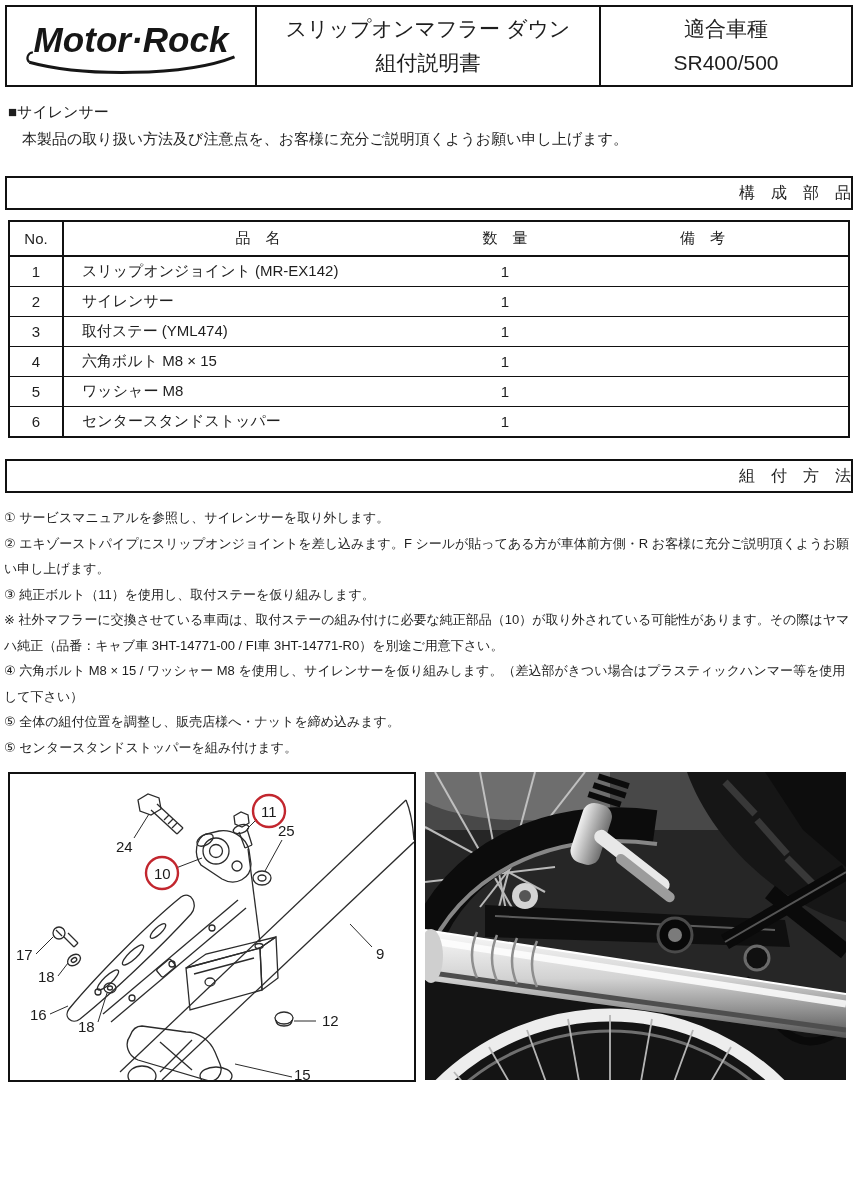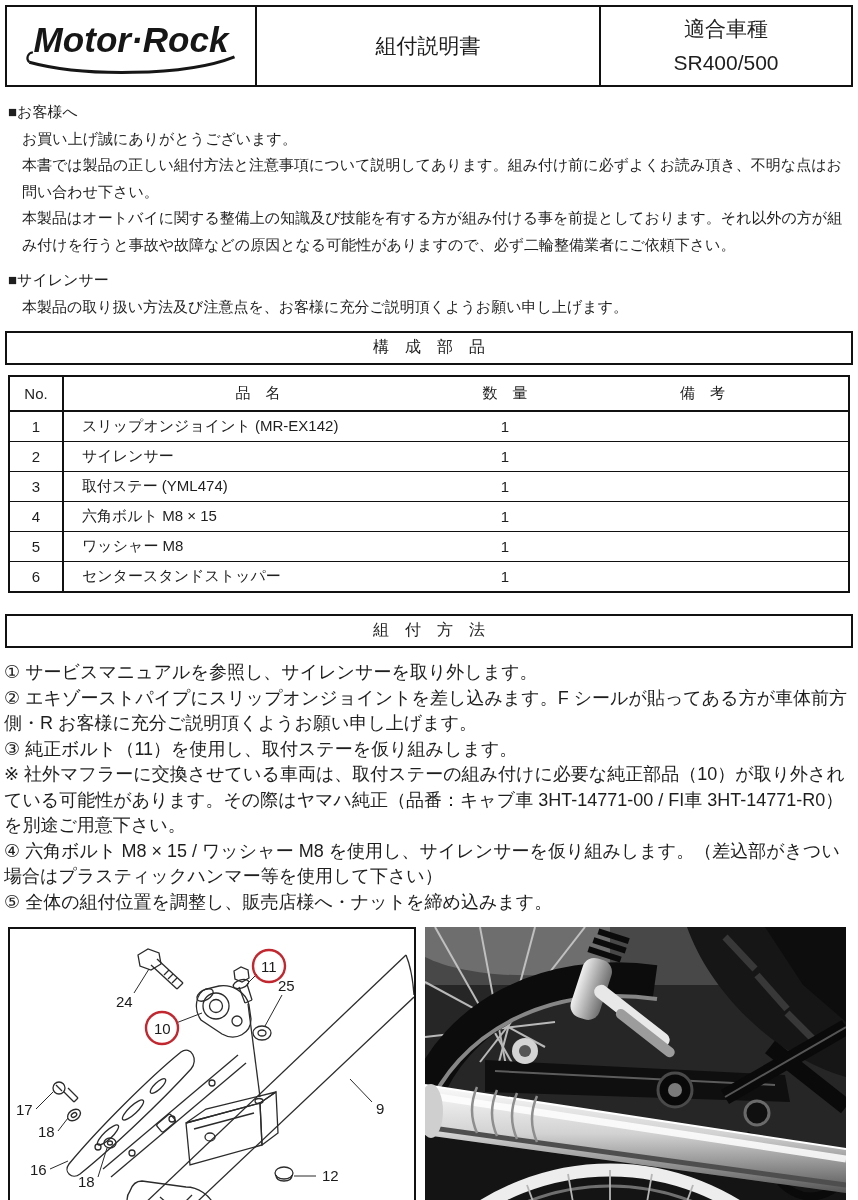--- a/index.html
+++ b/index.html
@@ -24,47 +24,46 @@
   .cell-logo{width:250px;border-right:2px solid #111;}
   .cell-title{width:344px;border-right:2px solid #111;font-size:21px;line-height:1.62;text-align:center;}
   .cell-vehicle{flex:1;font-size:21px;line-height:1.62;text-align:center;}
   .logo-svg{width:236px;height:72px;}
   
   .txt-section{margin:9px 6px 0 8px;font-size:15px;line-height:26.5px;}
   .txt-section .sec-heading{margin:0;}
   .txt-section p{margin:0 0 0 14px;}
   
   .title-box{
-    margin:11px 5px 0 5px;
+    margin:24px 5px 0 5px;
     border:2px solid #111;
     height:30px;line-height:30px;
-    text-align:center;
+    text-align:right;
     font-size:16px;
     box-sizing:content-box;
-    font-family:Liberation Mono, monospace;
   }
   .title-box.assembly{margin-top:21px;}
   
   table.parts{
     margin:10px 8px 0 8px;
     width:842px;
     border-collapse:collapse;
     border:2px solid #111;
     font-size:15px;
     table-layout:fixed;
   }
   table.parts th{font-weight:normal;height:31px;border-bottom:2px solid #111;}
   table.parts td{height:27px;border-top:1px solid #111;}
   table.parts .col-no{width:50px;text-align:center;border-right:2px solid #111;}
   table.parts .col-name{width:388px;text-align:left;padding-left:18px;margin-top:28px;}
   table.parts th.col-name{text-align:center;padding-left:0;}
   table.parts .col-qty{width:102px;text-align:center;}
   table.parts .col-note{text-align:center;}
   
-  .steps{margin:12px 4px 12px 4px;font-size:18px;line-height:25.5px;}
+  .steps{margin:12px 4px 12px 4px;font-size:13px;line-height:25.5px;}
   .steps p{margin:0;}
   
   .figures{display:flex;margin:3px 8px 0 8px;gap:9px;}
   .fig-diagram{
     width:408px;height:310px;
     border:2px solid #111;
     box-sizing:border-box;
     overflow:hidden;
     background:#fff;
   }
@@ -78,34 +77,29 @@
 
   <div class="header-box">
     <div class="header-cell cell-logo">
       <svg class="logo-svg" viewBox="0 0 250 80">
         <text x="125" y="47" text-anchor="middle" font-family="DejaVu Serif, Liberation Serif, serif" font-style="italic" font-weight="bold" font-size="39" fill="#161616">Motor·Rock</text>
         <path d="M12,58 C70,74 185,74 240,52" fill="none" stroke="#161616" stroke-width="3.4"></path>
         <path d="M12,58 C8,54 10,48 16,47" fill="none" stroke="#161616" stroke-width="2.4"></path>
       </svg>
     </div>
     <div class="header-cell cell-title">
+      <div>スリップオンマフラー ダウン</div>
       <div>組付説明書</div>
     </div>
     <div class="header-cell cell-vehicle">
       <div>適合車種</div>
       <div>SR400/500</div>
     </div>
   </div>
 
-  <div class="txt-section">
-    <div class="sec-heading">■お客様へ</div>
-    <p>お買い上げ誠にありがとうございます。</p>
-    <p>本書では製品の正しい組付方法と注意事項について説明してあります。組み付け前に必ずよくお読み頂き、不明な点はお問い合わせ下さい。</p>
-    <p>本製品はオートバイに関する整備上の知識及び技能を有する方が組み付ける事を前提としております。それ以外の方が組み付けを行うと事故や故障などの原因となる可能性がありますので、必ず二輪整備業者にご依頼下さい。</p>
-  </div>
 
   <div class="txt-section">
     <div class="sec-heading">■サイレンサー</div>
     <p>本製品の取り扱い方法及び注意点を、お客様に充分ご説明頂くようお願い申し上げます。</p>
   </div>
 
   <div class="title-box">構　成　部　品</div>
 
   <table class="parts">
     <thead>
@@ -158,20 +152,21 @@
 
   <div class="title-box assembly">組　付　方　法</div>
 
   <div class="steps">
     <p>① サービスマニュアルを参照し、サイレンサーを取り外します。</p>
     <p>② エキゾーストパイプにスリップオンジョイントを差し込みます。F シールが貼ってある方が車体前方側・R お客様に充分ご説明頂くようお願い申し上げます。</p>
     <p>③ 純正ボルト（11）を使用し、取付ステーを仮り組みします。</p>
     <p>※ 社外マフラーに交換させている車両は、取付ステーの組み付けに必要な純正部品（10）が取り外されている可能性があります。その際はヤマハ純正（品番：キャブ車 3HT-14771-00 / FI車 3HT-14771-R0）を別途ご用意下さい。</p>
     <p>④ 六角ボルト M8 × 15 / ワッシャー M8 を使用し、サイレンサーを仮り組みします。（差込部がきつい場合はプラスティックハンマー等を使用して下さい）</p>
     <p>⑤ 全体の組付位置を調整し、販売店様へ・ナットを締め込みます。</p>
+    <p>⑤ センタースタンドストッパーを組み付けます。</p>
   </div>
 
   <div class="figures">
 
     <div class="fig-diagram">
       <svg viewBox="0 0 404 306" width="404" height="306">
         <g fill="none" stroke="#2b2b2b" stroke-width="1.3">
 
           <line x1="110" y1="298" x2="396" y2="26"></line>
           <line x1="152" y1="306" x2="404" y2="68"></line>

